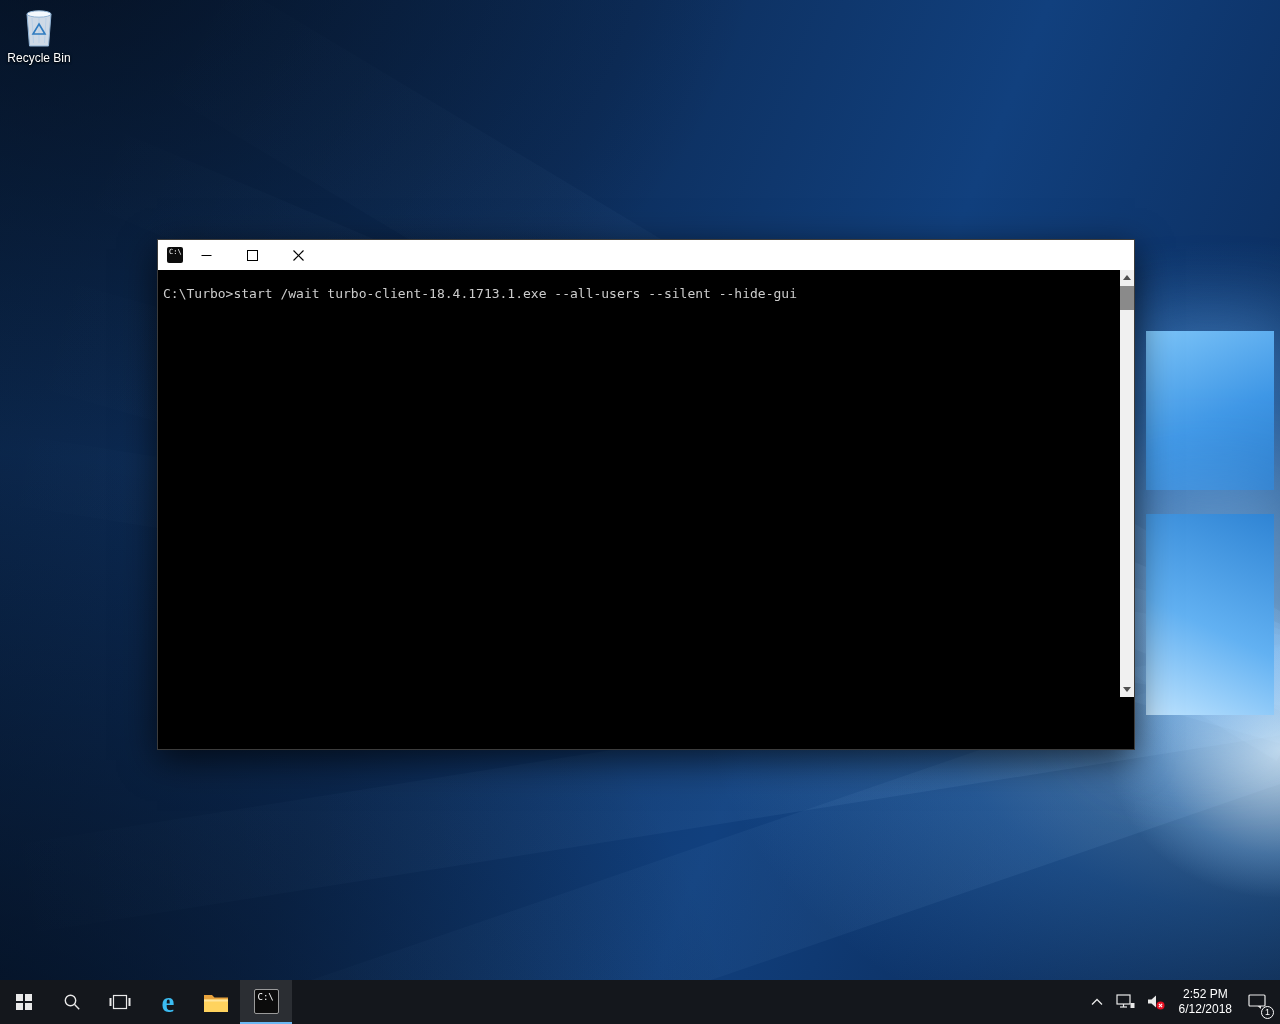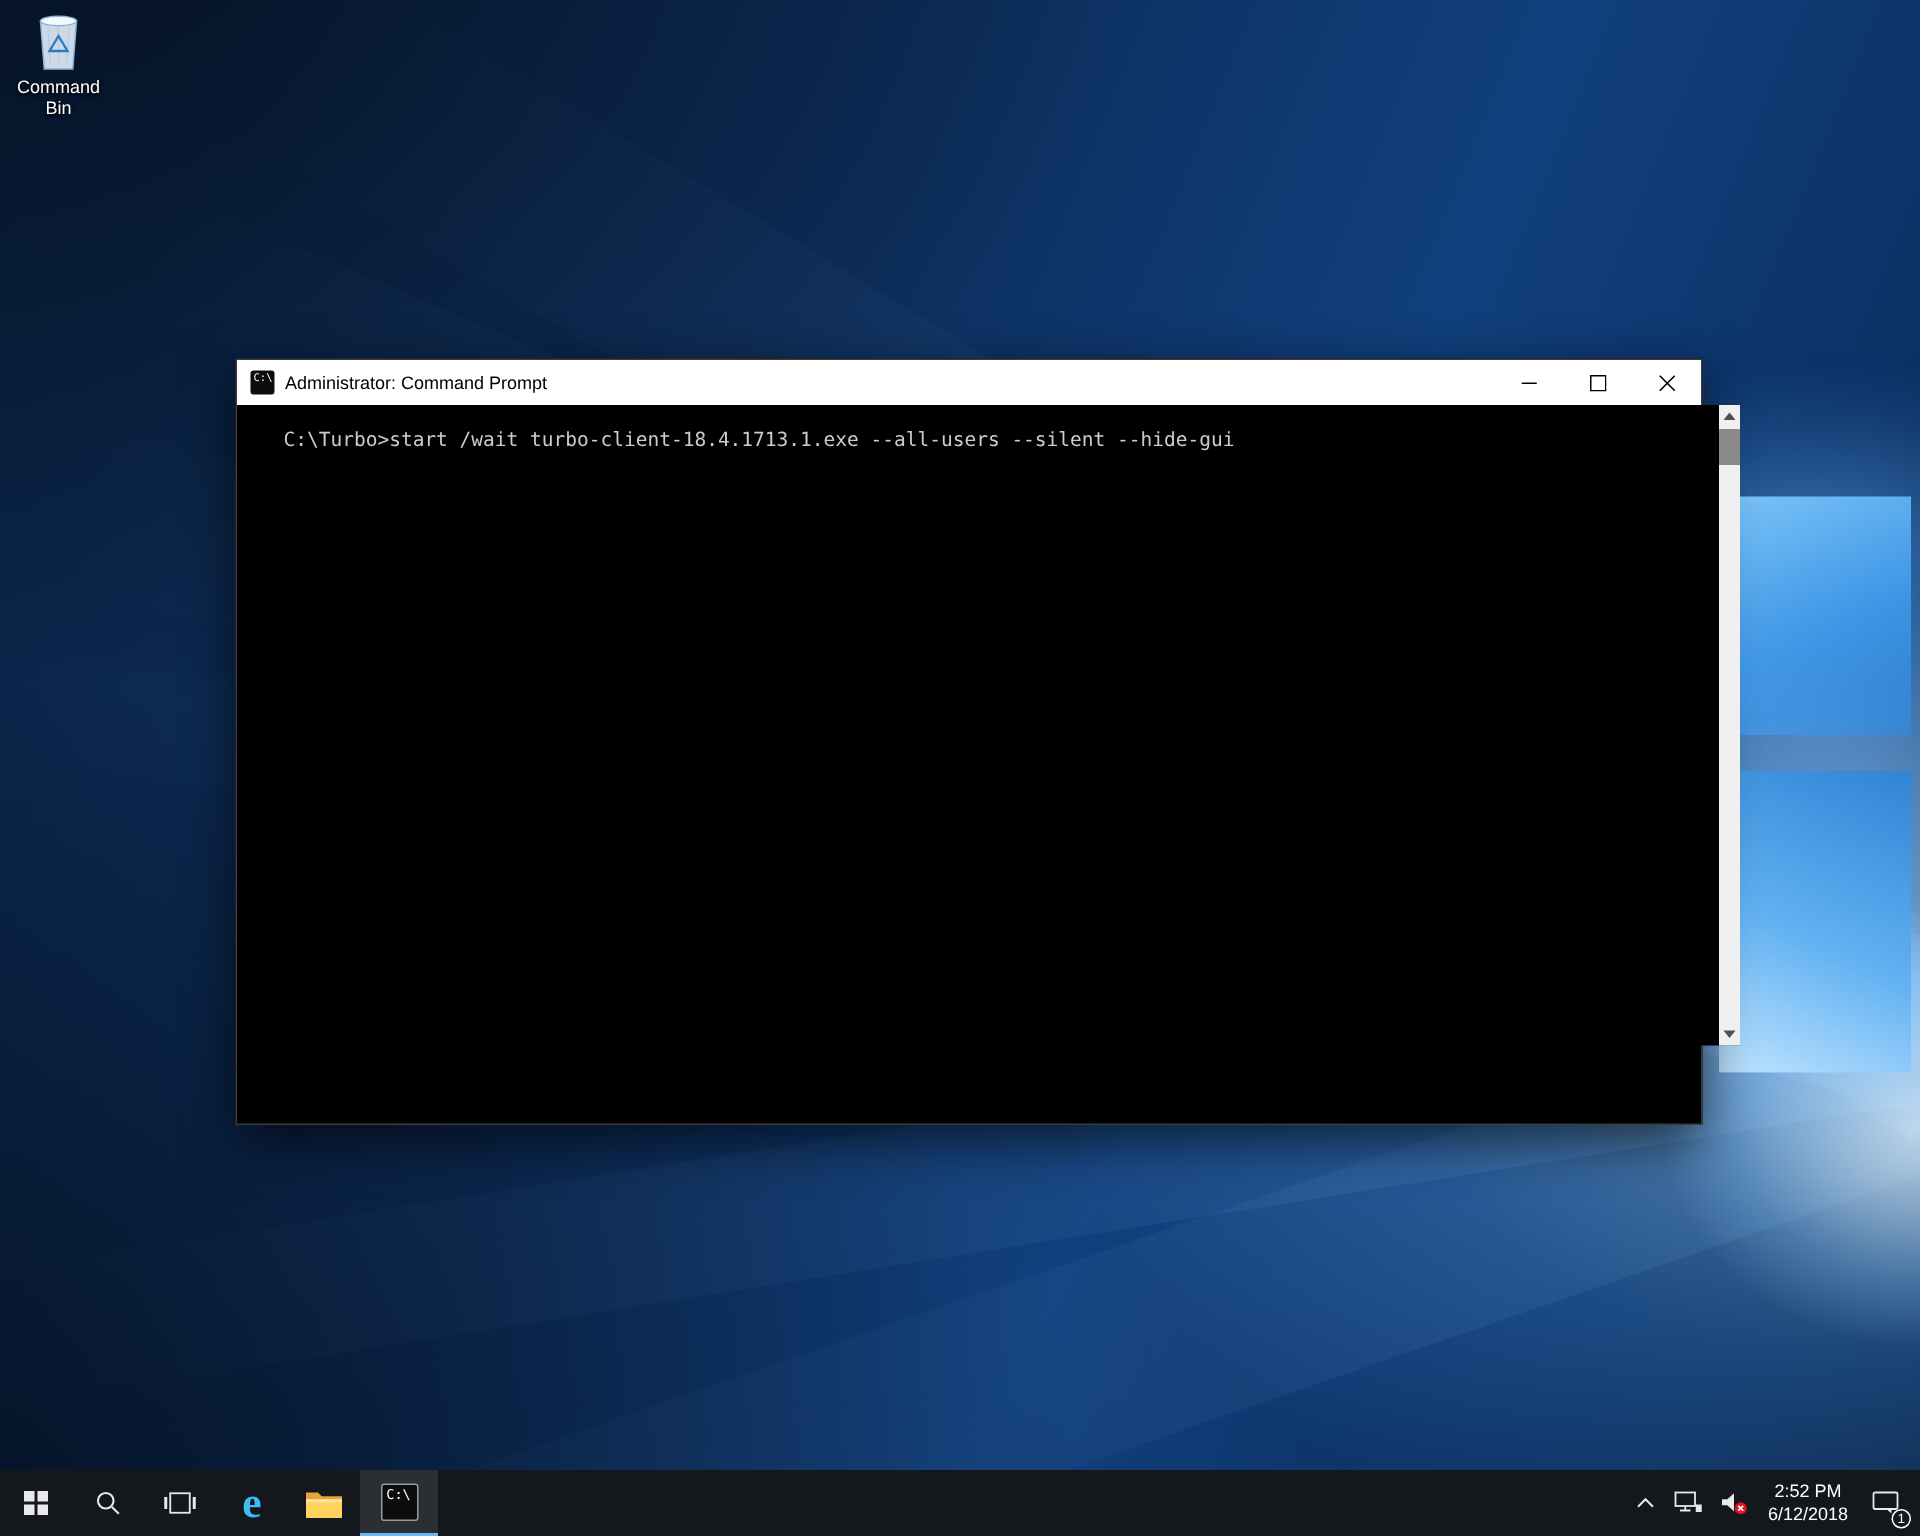--- a/index.html
+++ b/index.html
@@ -60,21 +60,21 @@
   }
   .cmd-ico span {
     position:absolute; left:2px; top:1px; color:#fff; font-family:"DejaVu Sans Mono", monospace;
     font-size:7px; line-height:8px;
   }
   .titlebar .title { margin-left:7px; font-size:12px; color:#000; flex:1 1 auto; white-space:nowrap; }
   .controls { display:flex; height:100%; }
   .cap-btn { width:46px; height:100%; display:flex; align-items:center; justify-content:center; }
   .cap-btn svg { display:block; }
 
-  .console-wrap { position:relative; width:100%; height:427px; background:#000;margin-left:26px; }
+  .console-wrap { position:relative; width:100%; height:427px; background:#000; }
   .console-text {
     position:absolute; left:0; top:0; right:14px; bottom:0;
     padding:16px 6px 0 5px;
     font-family:"DejaVu Sans Mono", monospace; font-size:13px; line-height:16px; color:#cccccc;
   }
   .cline { white-space:pre; min-height:16px; }
 
   .scrollbar { position:absolute; top:0; right:0; width:14px; height:100%; background:#f0f0f0; }
   .sb-arrow { position:absolute; left:0; width:14px; height:15px; display:flex; align-items:center; justify-content:center; }
   .sb-arrow.up { top:0; }
@@ -120,29 +120,28 @@
   <div class="pane pane1"></div>
   <div class="pane pane2"></div>
 
   <div class="recycle-bin">
     <svg class="rb-icon" width="38" height="42" viewBox="0 0 38 42">
       <path d="M7 8 L31 8 L28.5 40 L9.5 40 Z" fill="#dfeaf6" fill-opacity="0.92" stroke="#8fb2d4" stroke-width="1"></path>
       <ellipse cx="19" cy="8" rx="12" ry="3.2" fill="#f4f9fe" stroke="#8fb2d4" stroke-width="1"></ellipse>
       <path d="M12 12 L13.5 37 M19 12 L19 37 M26 12 L24.5 37" stroke="#b9cfe6" stroke-width="1" fill="none"></path>
       <path d="M19 18 l6 10 h-12 z" fill="none" stroke="#2f7bc0" stroke-width="1.6"></path>
     </svg>
-    <div class="rb-label">Command Bin</div>
+    <div class="rb-label">Recycle Bin</div>
   </div>
 
   <div class="cmd-window">
     <div class="titlebar">
       <div class="cmd-ico">
         <span>C:\</span>
       </div>
-      <span class="title">Administrator: Command Prompt</span>
       <div class="controls">
         <div class="cap-btn">
           <svg width="11" height="11" viewBox="0 0 11 11">
             <line x1="0.5" y1="5.5" x2="10.5" y2="5.5" stroke="#000" stroke-width="1"></line>
           </svg>
         </div>
         <div class="cap-btn">
           <svg width="11" height="11" viewBox="0 0 11 11">
             <rect x="0.5" y="0.5" width="10" height="10" fill="none" stroke="#000" stroke-width="1"></rect>
           </svg>

